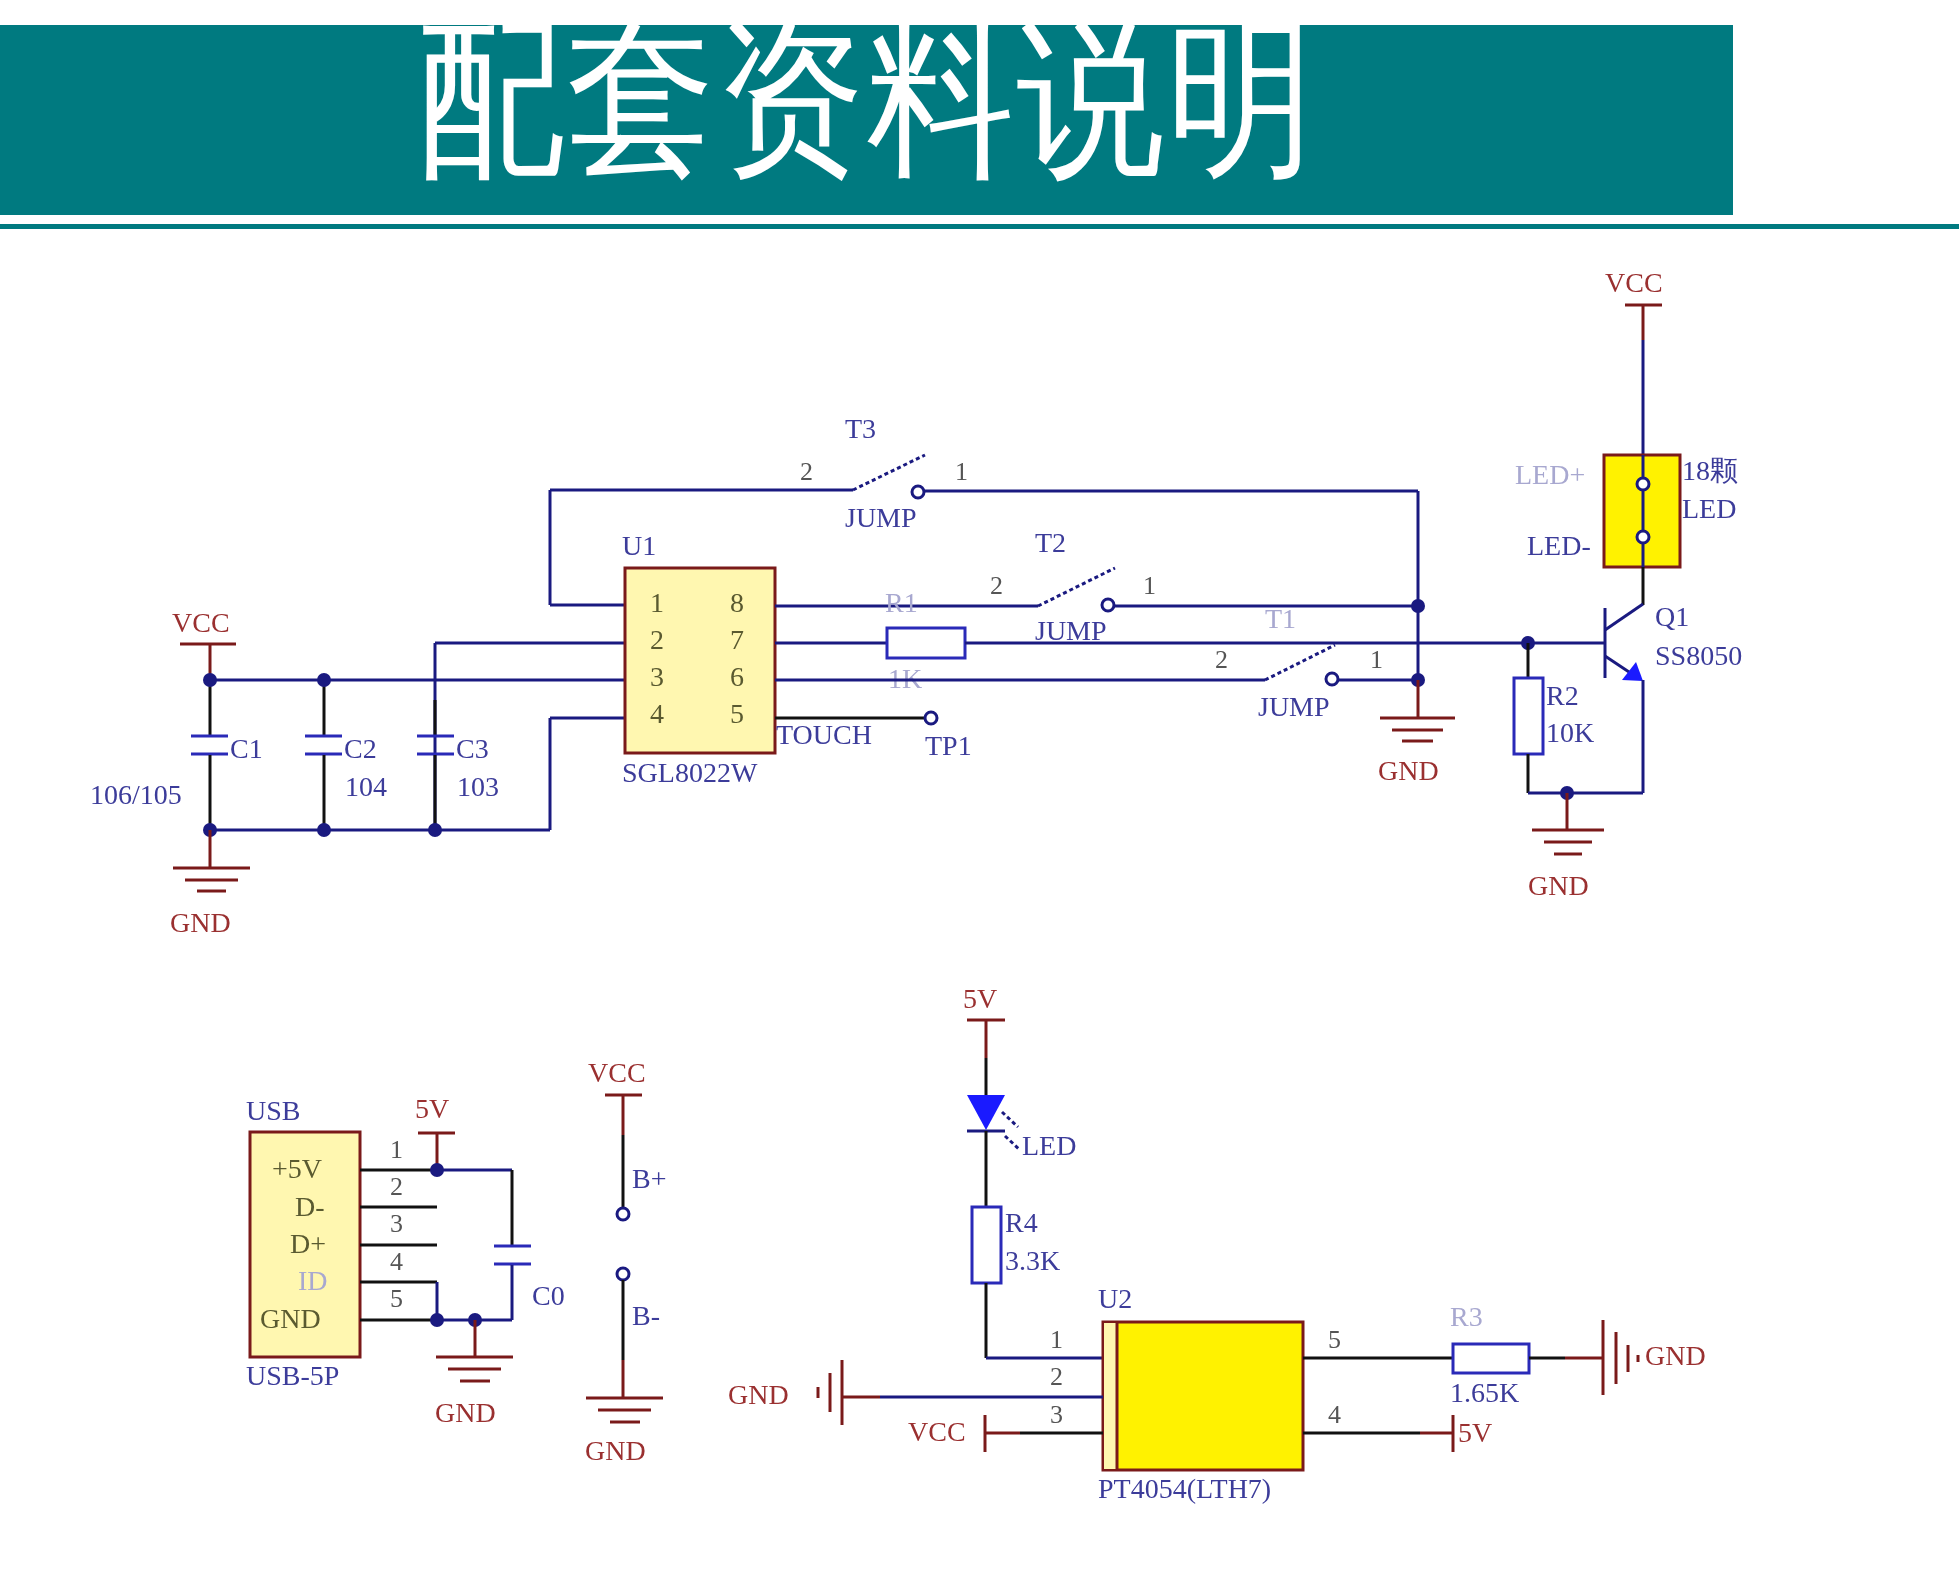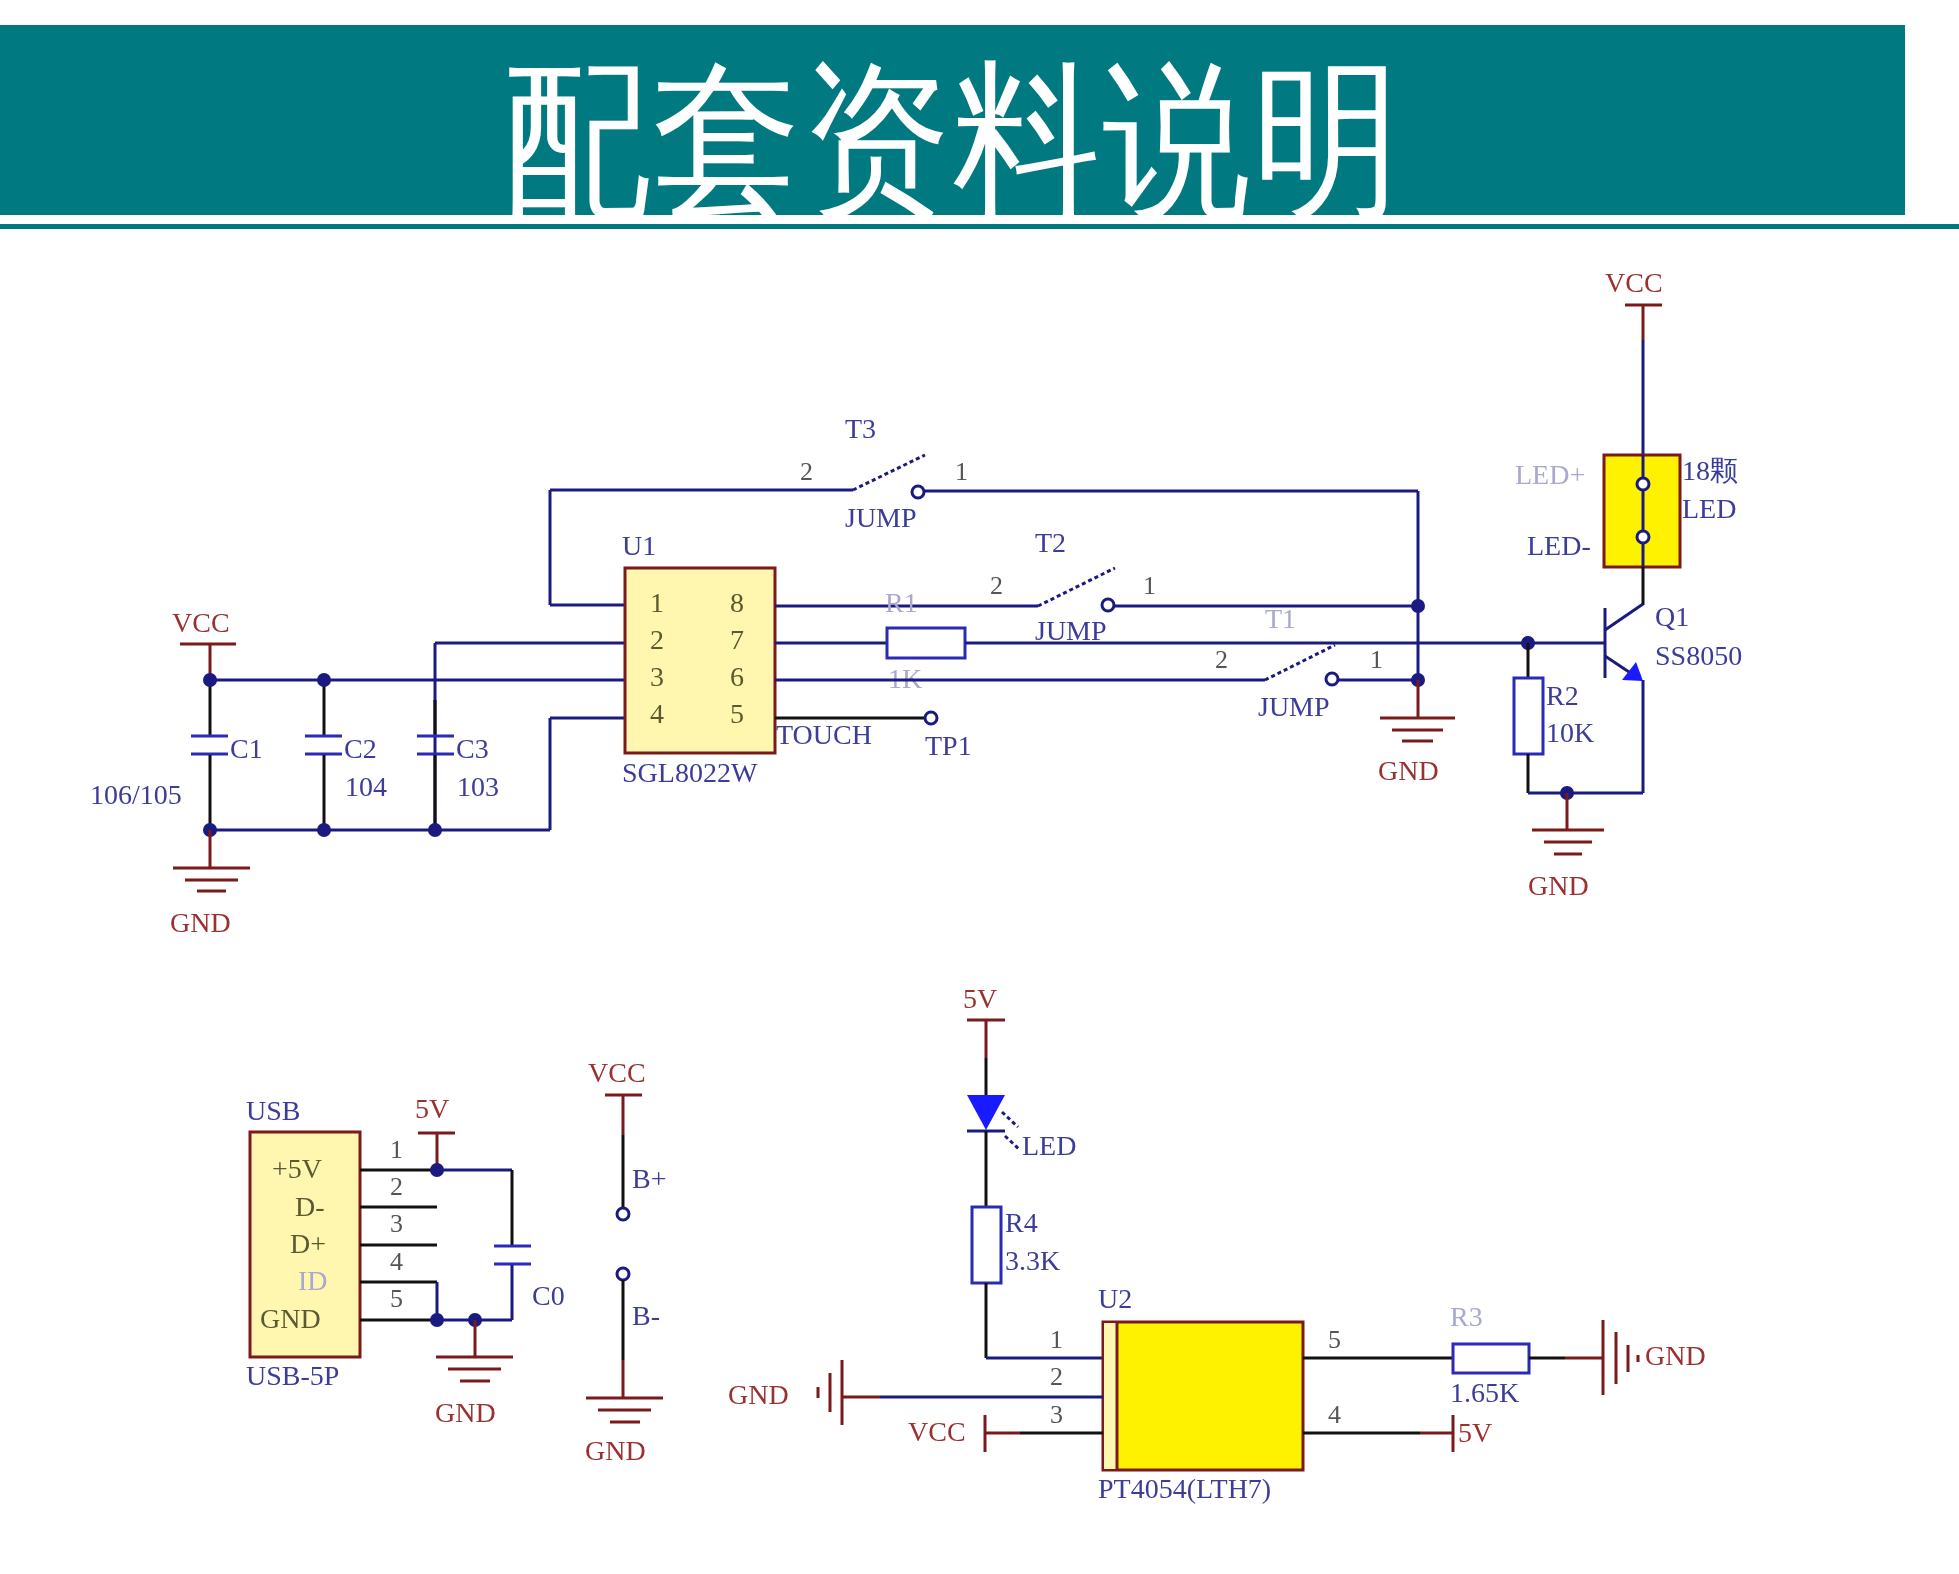--- a/index.html
+++ b/index.html
@@ -1,17 +1,17 @@
 <!DOCTYPE html>
 <html><head>
   <meta charset="utf-8">
   <style>
     html, body { margin: 0; padding: 0; background: #ffffff; }
     body { width: 1959px; height: 1574px; position: relative; overflow: hidden; font-family: "Liberation Serif", serif; }
-    .banner { position: absolute; left: 0; top: 25px; width: 1905px; height: 190px; background: #007a80; display: flex; align-items: flex-end; justify-content: center; }
+    .banner { position: absolute; left: 0; top: 25px; width: 1733px; height: 190px; background: #007a80; display: flex; align-items: flex-start; justify-content: center; }
     .banner-title { color: #ffffff; font-family: "DejaVu Sans", sans-serif; font-size: 148px; font-weight: 400; letter-spacing: 2px; transform: scaleY(1.15); line-height: 1; }
     .banner-rule { position: absolute; left: 0; top: 224px; width: 1959px; height: 5px; background: #007a80; }
     svg.schem { position: absolute; left: 0; top: 0; }
     .w { stroke: #1a1a80; stroke-width: 3; fill: none; }
     .wk { stroke: #111111; stroke-width: 3; fill: none; }
     .pw { stroke: #7a1a1a; stroke-width: 3; fill: none; }
     .res { stroke: #2a2ab8; stroke-width: 3; fill: #ffffff; }
     .cap { stroke: #2a2ab8; stroke-width: 3; fill: none; }
     .ic { fill: #fff7b0; stroke: #7a1a1a; stroke-width: 3; }
     .ic2 { fill: #fff200; stroke: #7a1a1a; stroke-width: 3; }

